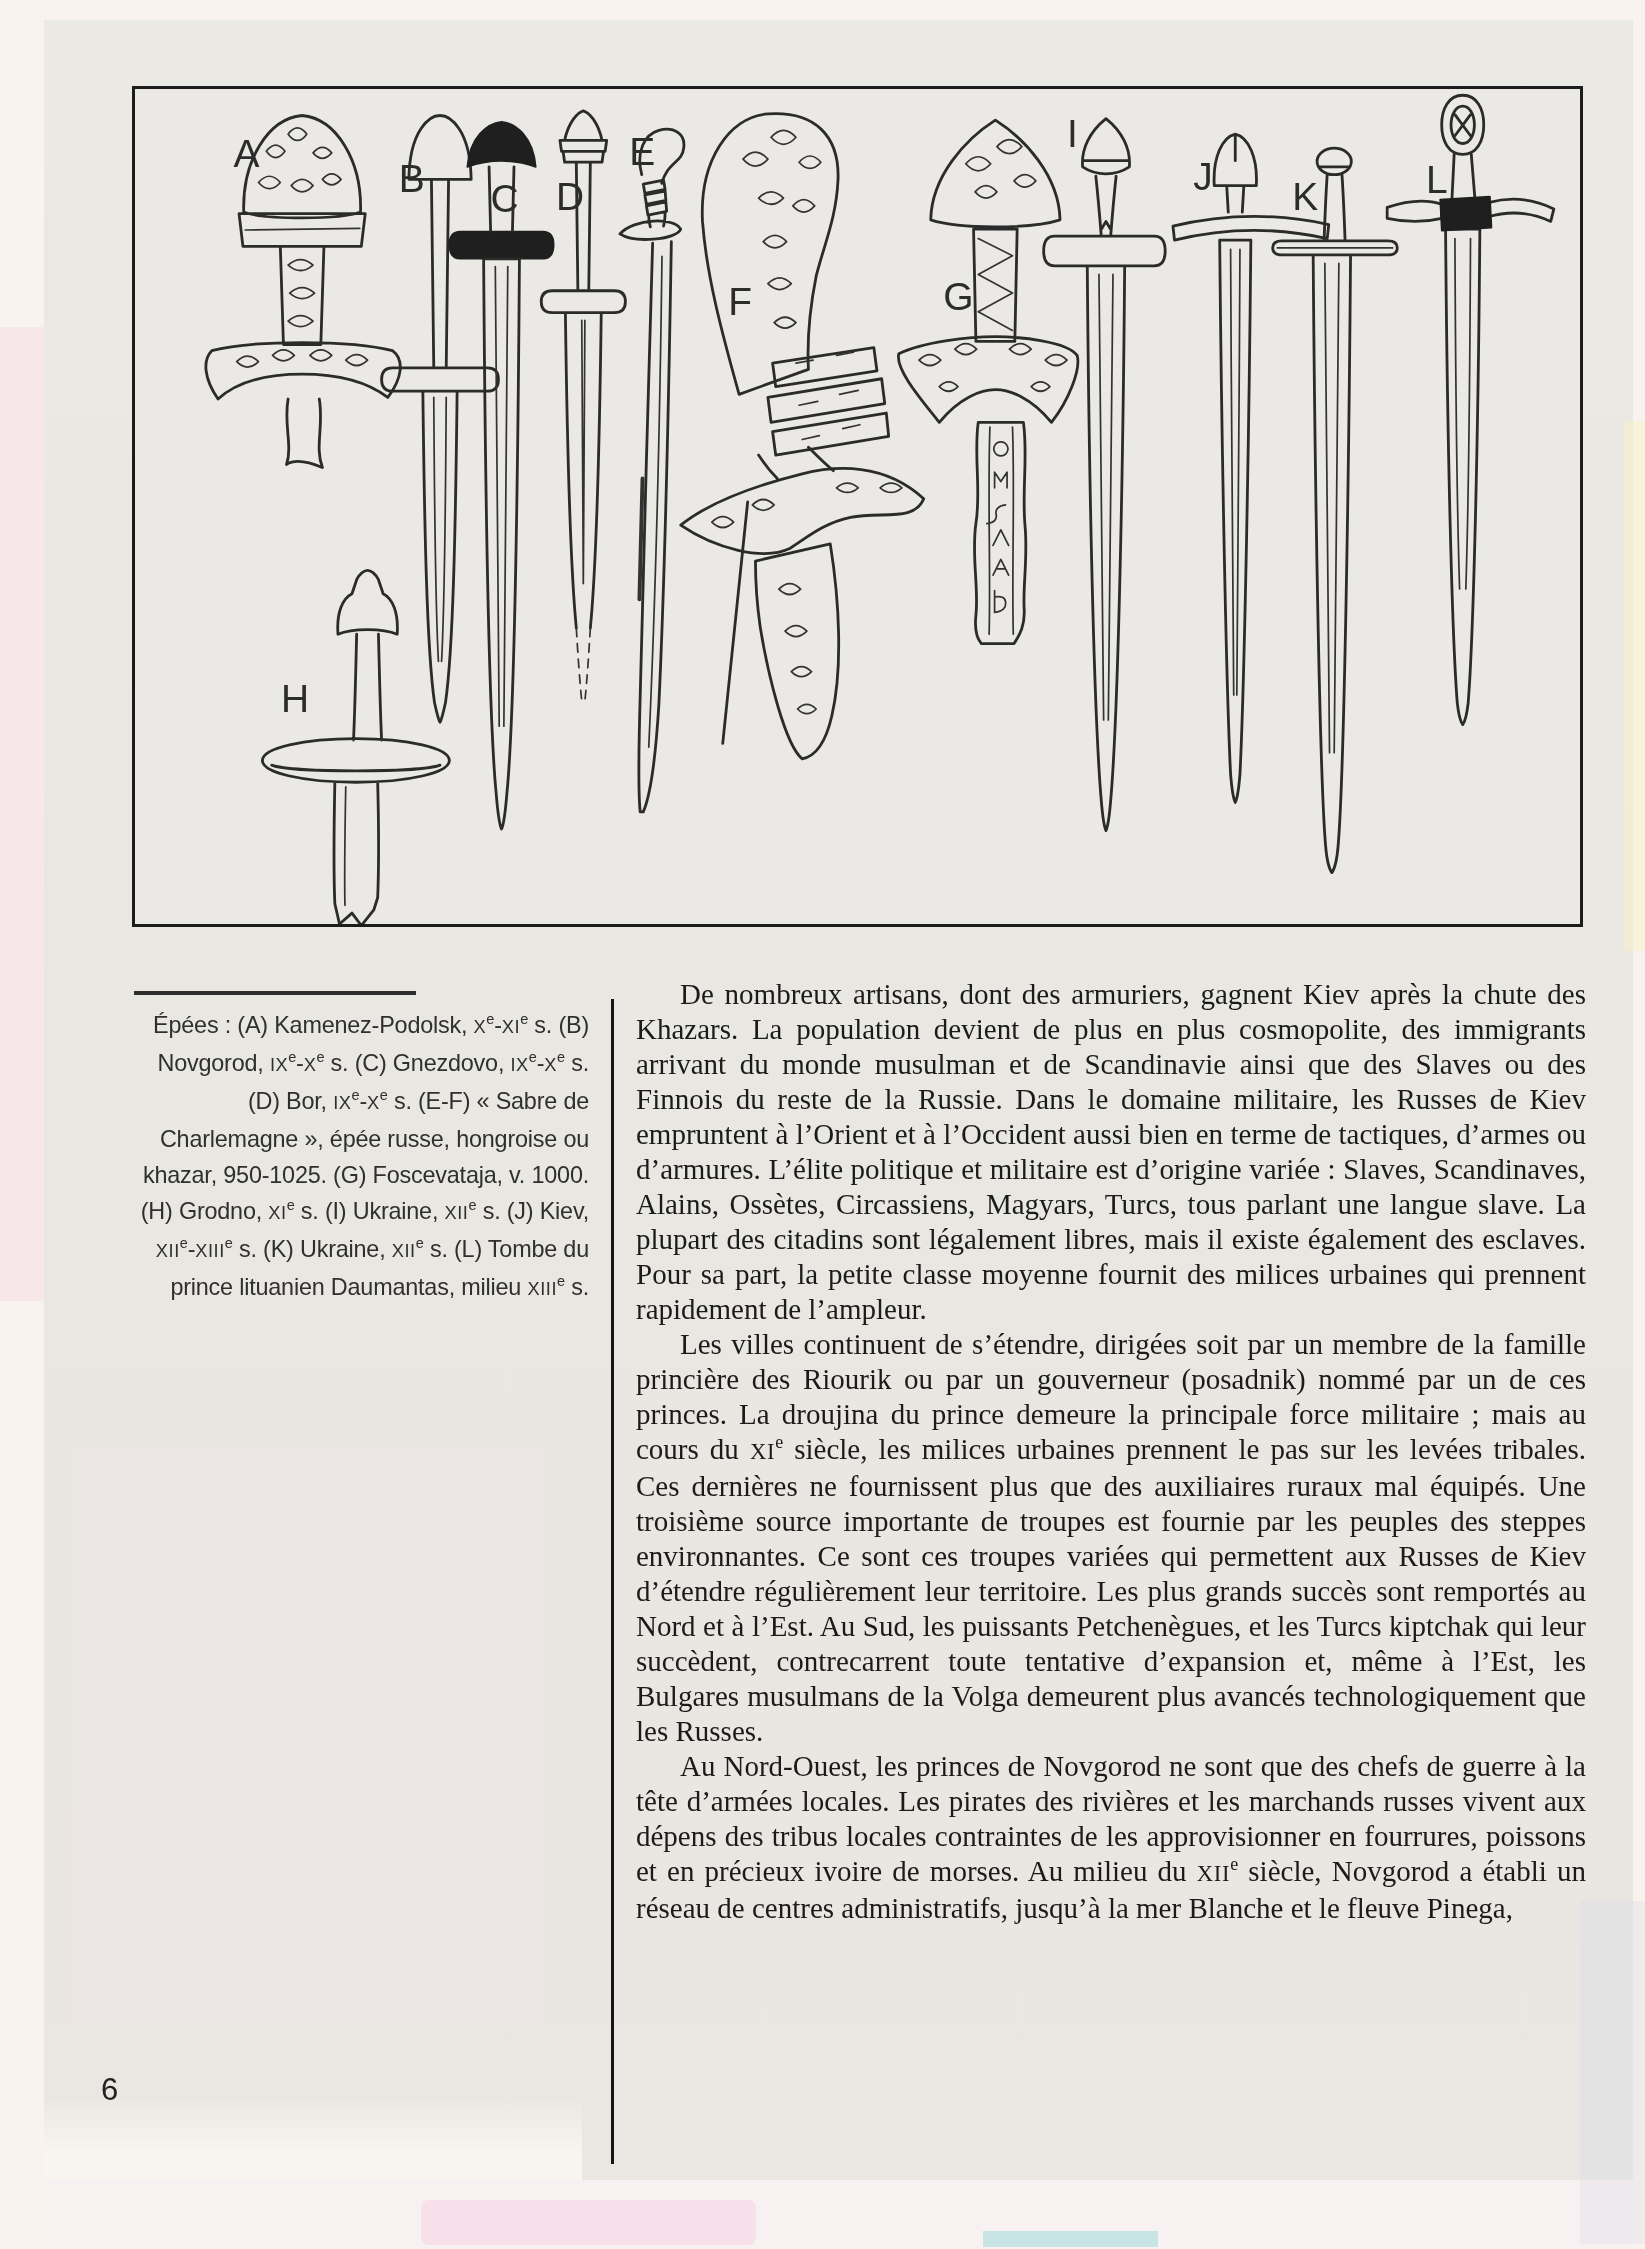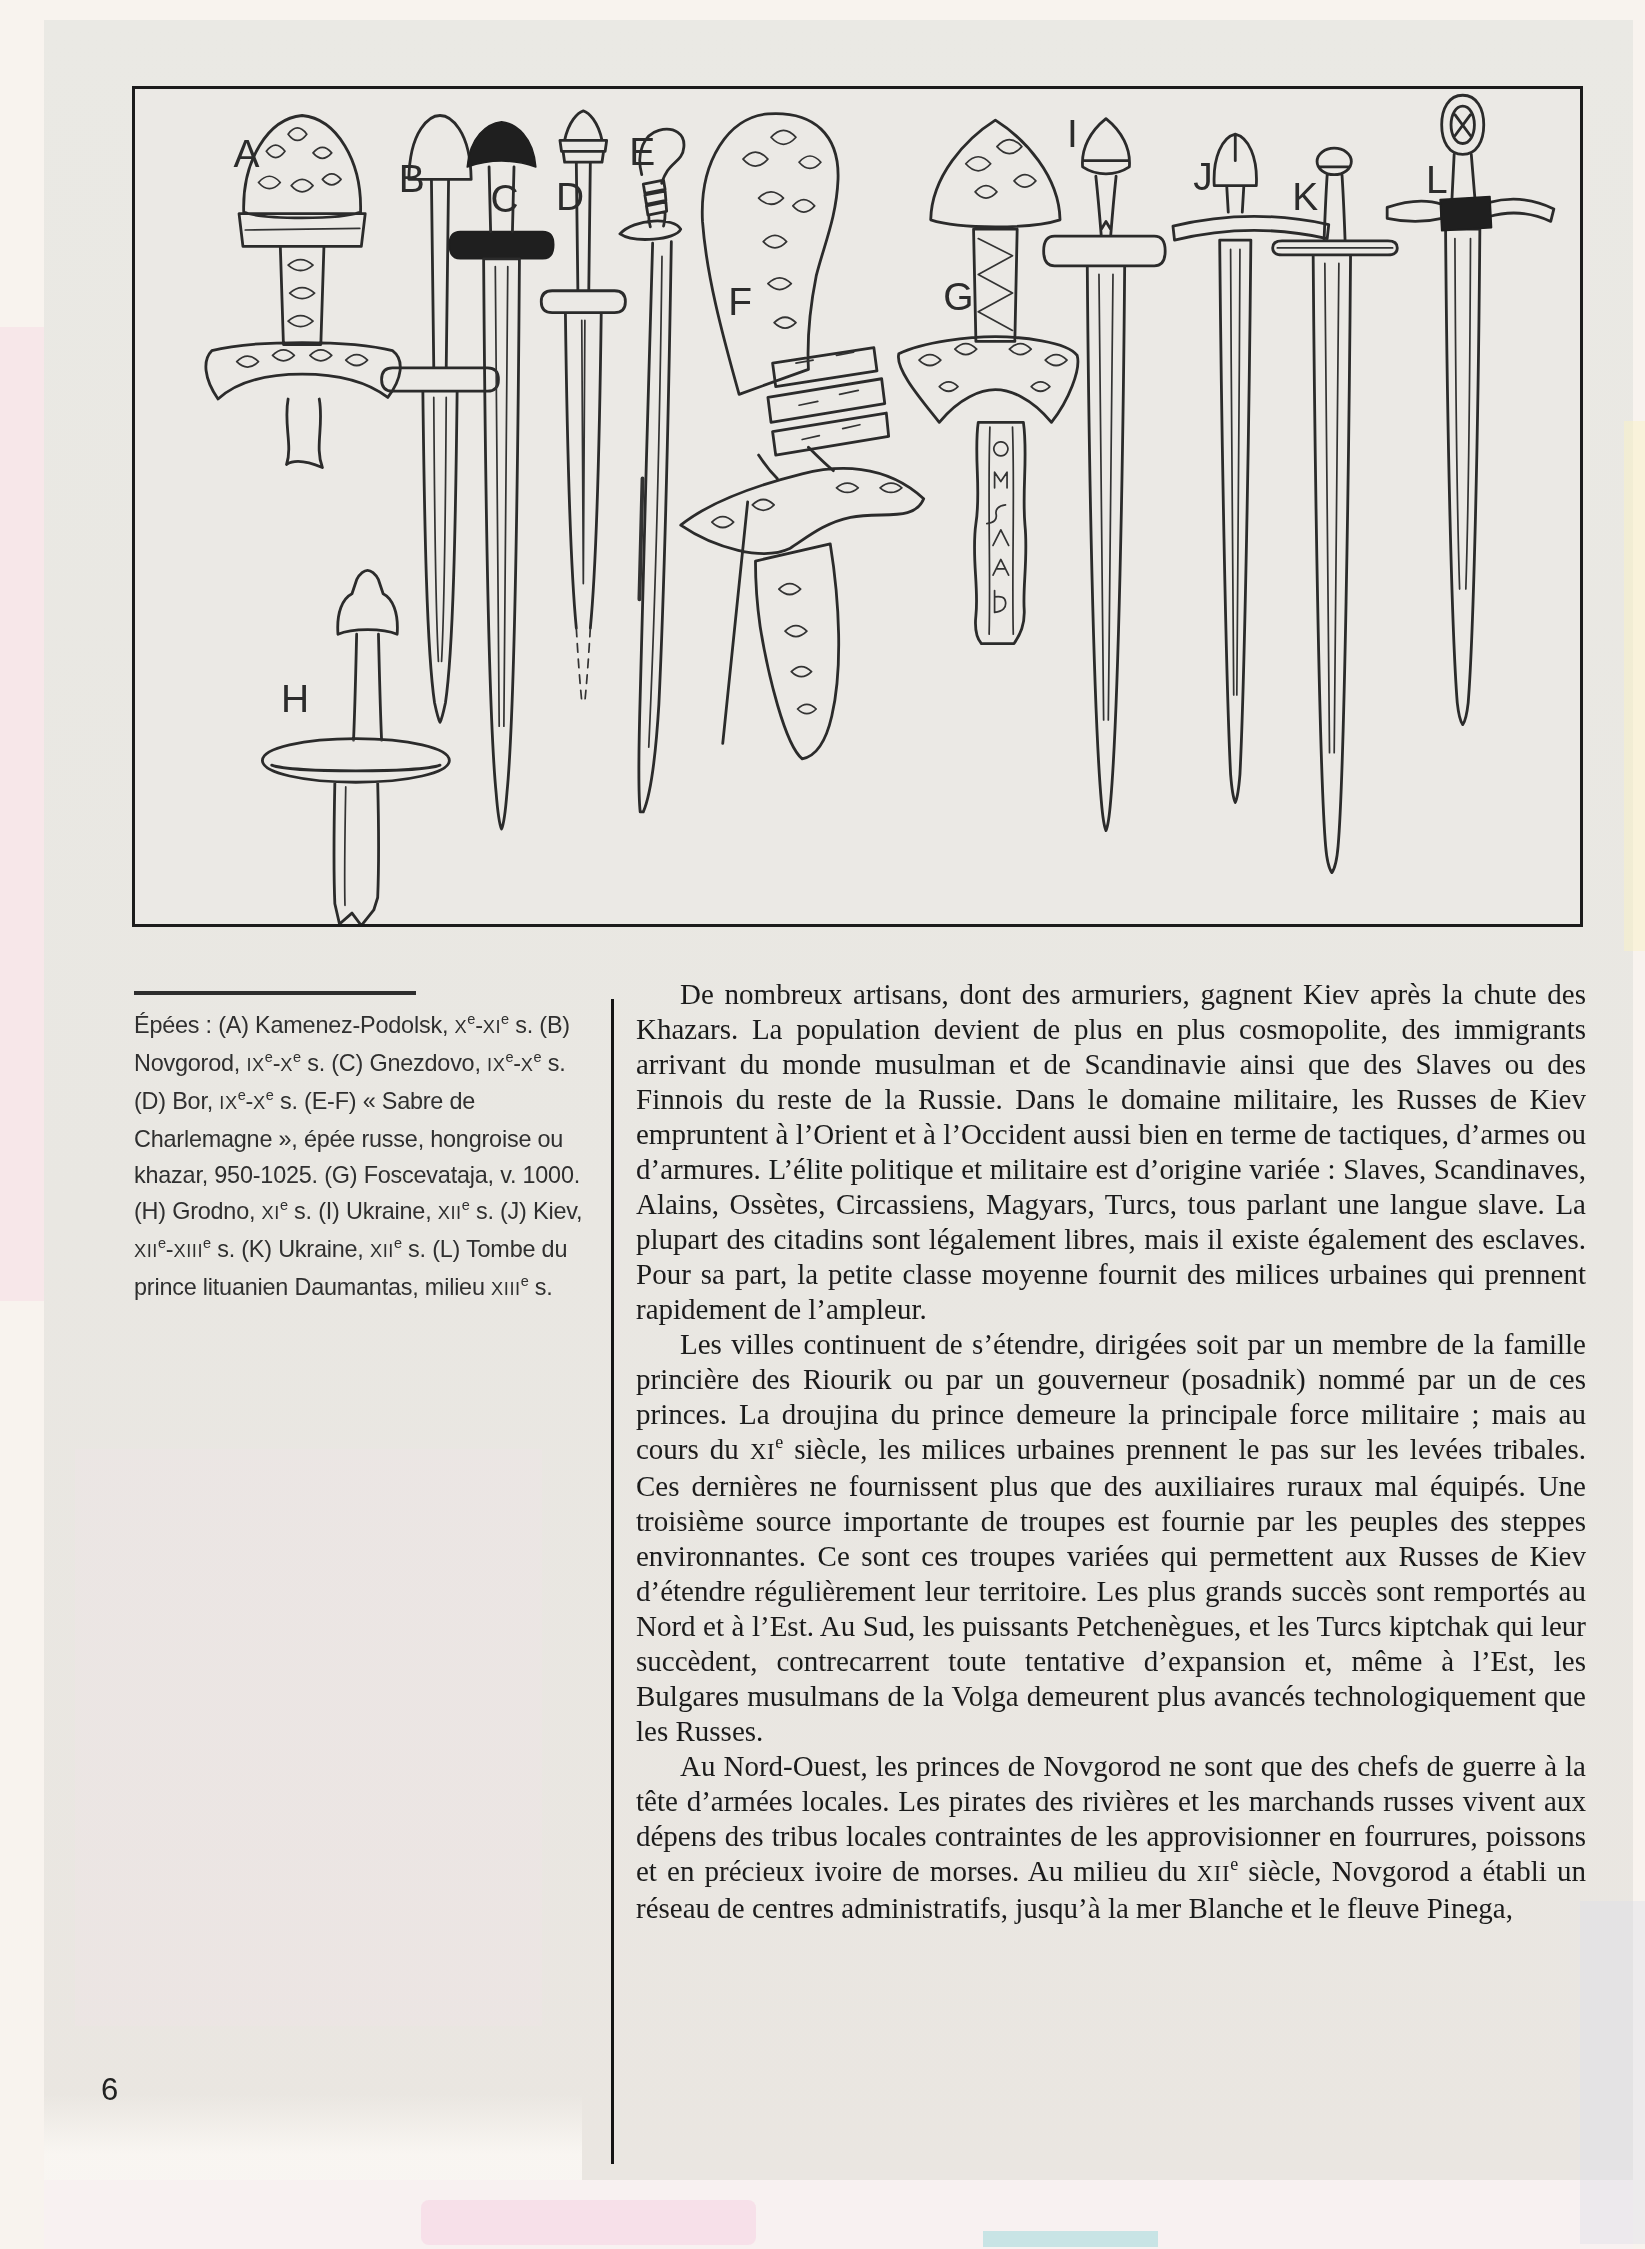--- a/index.html
+++ b/index.html
@@ -28,21 +28,21 @@
     border:3.1px solid #1c1c1c;background:#ebe9e5;box-sizing:border-box;
   }
   .figure-box svg{position:absolute;left:0;top:0;width:100%;height:100%;}
   .st{fill:none;stroke:#2b2b2b;stroke-width:3.6;stroke-linecap:round;stroke-linejoin:round;}
   .dt{fill:none;stroke:#333;stroke-width:2.2;stroke-linecap:round;stroke-linejoin:round;}
   .fl{fill:#1f1f1f;stroke:#1f1f1f;stroke-width:2;stroke-linejoin:round;}
   .dash{stroke-dasharray:11 9;}
   .thick{stroke-width:5;}
   .flabel{font-family:"Liberation Sans",sans-serif;font-size:50px;fill:#2c2c2c;}
   
-  .caption{position:absolute;left:134px;top:991px;width:455px;}
+  .caption{position:absolute;left:134px;top:991px;width:455px;text-align:right;}
   .caption-rule{width:282px;height:3.9px;background:#2d2d2d;}
   .caption-text{
     margin-top:11.7px;font-size:23.4px;line-height:36px;color:#2f2f2f;
     letter-spacing:-0.2px;
   }
   
   .vrule{position:absolute;left:611px;top:999px;width:3.1px;height:1165px;background:#151515;}
   
   .article{
     position:absolute;left:636px;top:977px;width:950px;

